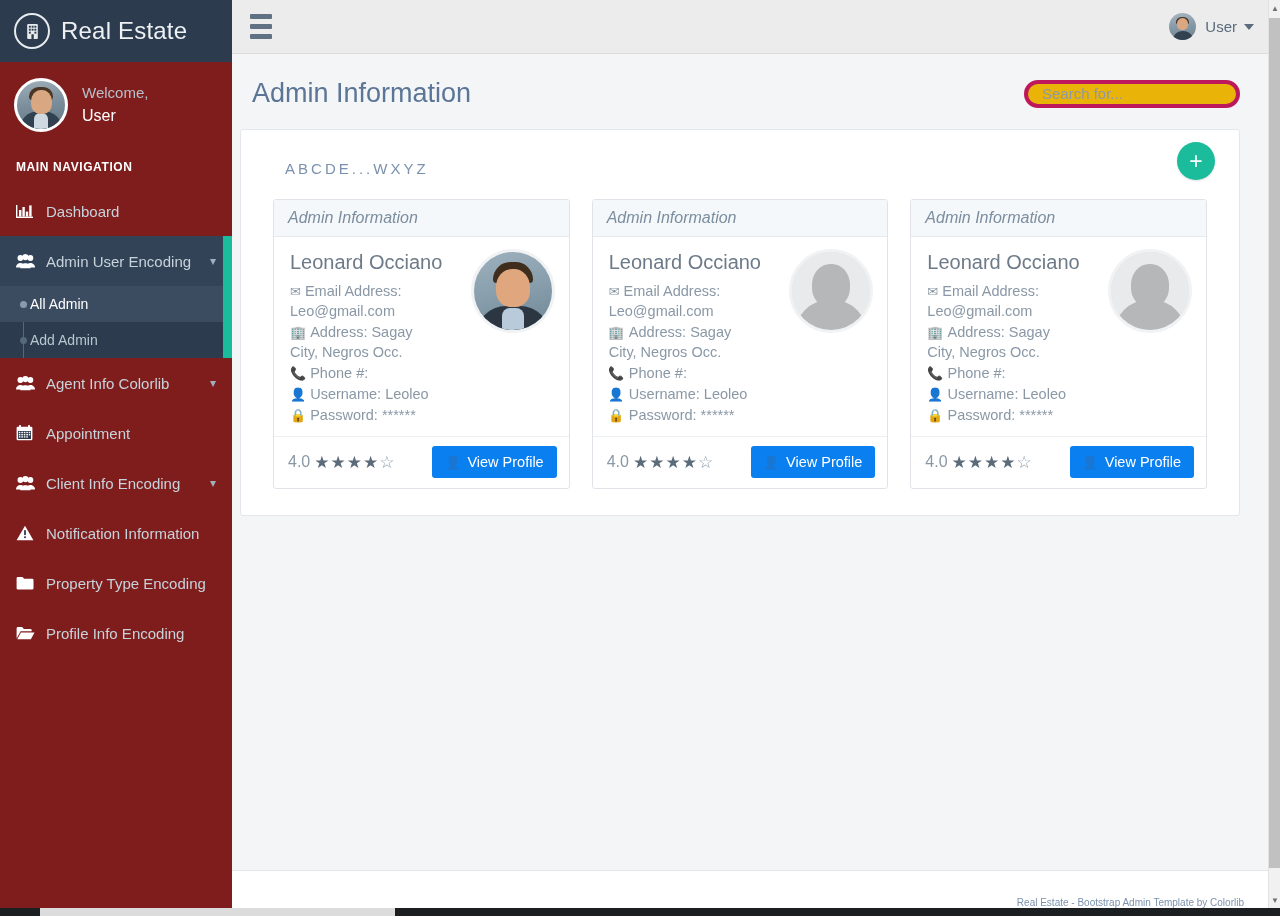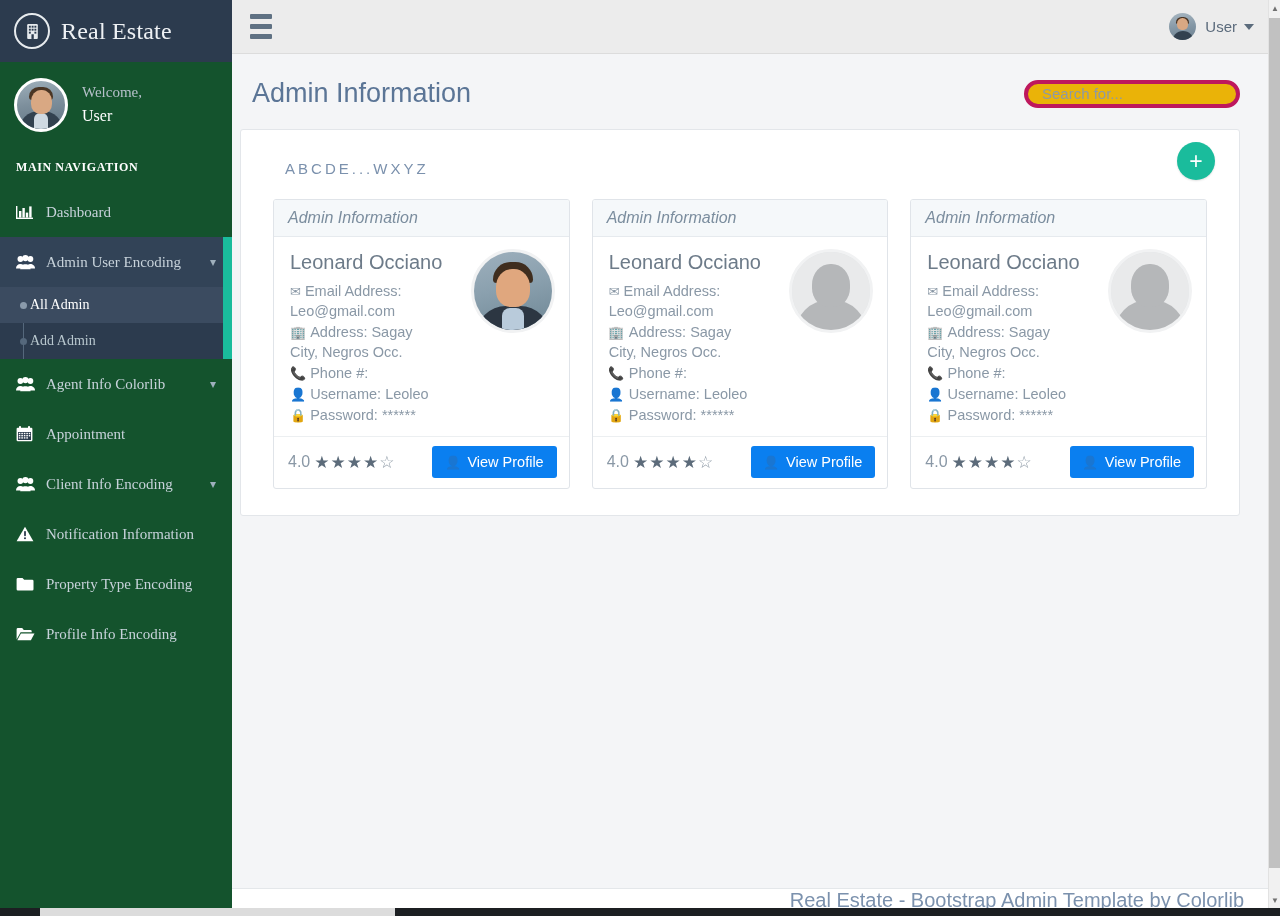--- a/index.html
+++ b/index.html
@@ -9,23 +9,22 @@
     background: #ffffff;
     overflow: hidden;
   }
 
   #app { position: relative; width: 1280px; height: 916px; }
 
   
   #sidebar {
     position: absolute; left: 0; top: 0;
     width: 232px; height: 908px;
-    background: #14532d;
+    background: #7f1d1d;
     overflow: hidden;
-    font-family: Liberation Serif, serif;
   }
   .brand {
     height: 62px;
     display: flex; align-items: center;
     padding-left: 14px;
     background: #2c3b4e;
   }
   .brand-logo {
     width: 36px; height: 36px; border-radius: 50%;
     border: 2px solid #e7ebee;
@@ -306,26 +305,26 @@
     border: 0; border-radius: 3px;
     padding: 8px 13px;
     font-size: 14.5px;
     font-family: "Liberation Sans", sans-serif;
     cursor: pointer; white-space: nowrap;
   }
   .btn-profile .bi { font-size: 13px; }
 
   .footer {
     position: absolute; left: 0; bottom: 0;
-    width: 100%; height: 20px;
+    width: 100%; height: 38px;
     background: #ffffff;
     border-top: 1px solid #e4e7ea;
-    display: flex; align-items: flex-start; justify-content: flex-end;
+    display: flex; align-items: flex-end; justify-content: flex-end;
     padding-right: 24px;
-    color: #7b91ad; font-size: 20px;
+    color: #7b91ad; font-size: 10px;
   }
 
   
   #vscroll {
     position: absolute; right: 0; top: 0;
     width: 12px; height: 908px;
     background: #f1f1f1;
     border-left: 1px solid #e2e2e2;
   }
   #vscroll .thumb {

